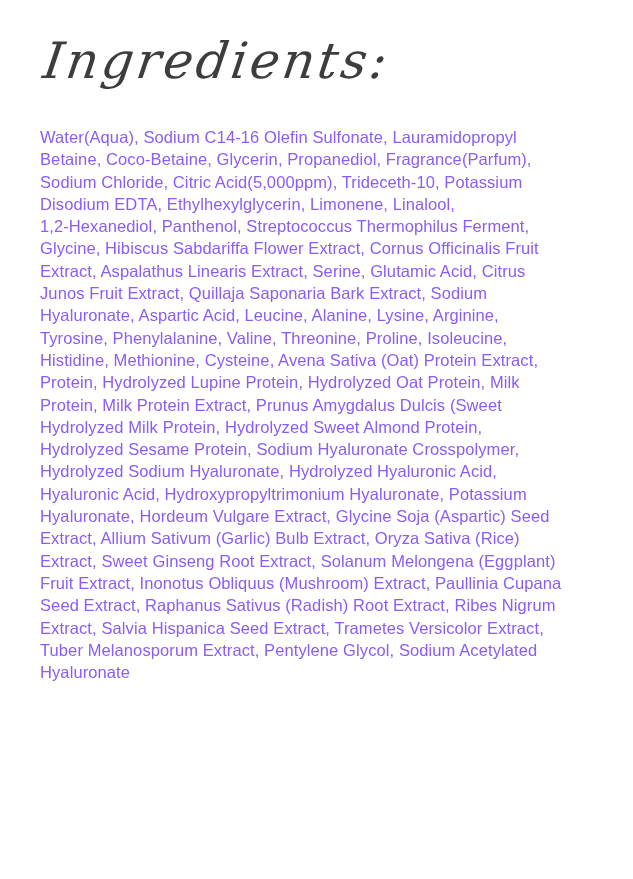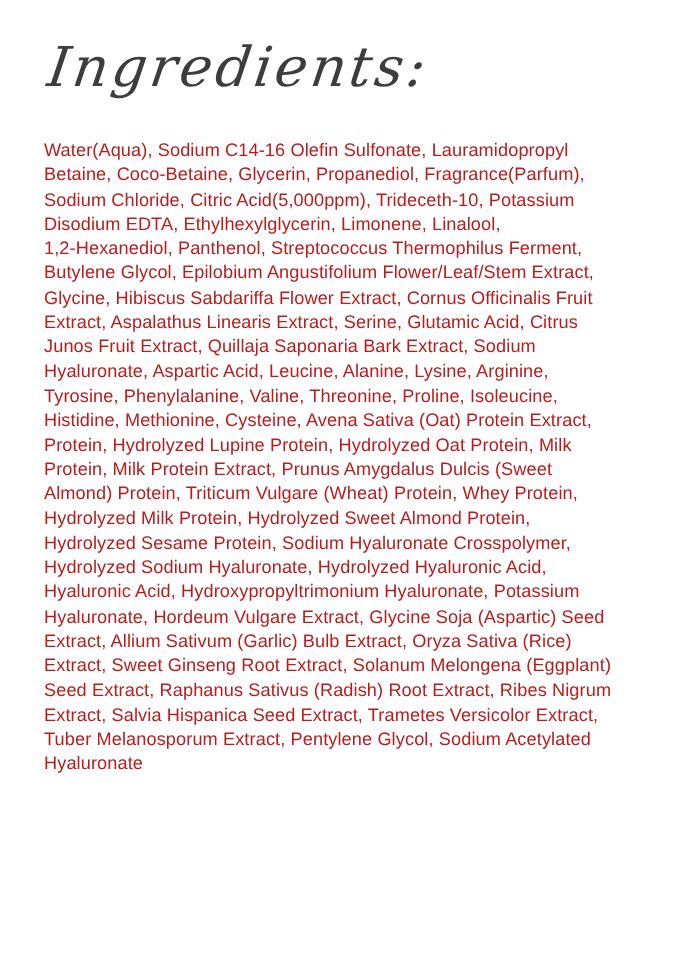--- a/index.html
+++ b/index.html
@@ -30,54 +30,53 @@
     transform-origin: left bottom;
     white-space: nowrap;
   }
   .ingredients-body {
     position: absolute;
     left: 40px;
     top: 126px;
     width: 560px;
     font-size: 16.5px;
     line-height: 22.3px;
-    color: #b91c1c;
+    color: #8b5cf6;
     letter-spacing: 0.1px;
   }
   .ing-line {
     white-space: nowrap;
     height: 22.3px;
   }
 </style>
 </head>
 <body>
 
 <div class="page">
   <div class="heading">Ingredients:</div>
   <div class="ingredients-body">
       <div class="ing-line">Water(Aqua), Sodium C14-16 Olefin Sulfonate, Lauramidopropyl</div>
       <div class="ing-line">Betaine, Coco-Betaine, Glycerin, Propanediol, Fragrance(Parfum),</div>
       <div class="ing-line">Sodium Chloride, Citric Acid(5,000ppm), Trideceth-10, Potassium</div>
       <div class="ing-line">Disodium EDTA, Ethylhexylglycerin, Limonene, Linalool,</div>
       <div class="ing-line">1,2-Hexanediol, Panthenol, Streptococcus Thermophilus Ferment,</div>
-      <div class="ing-line">Butylene Glycol, Epilobium Angustifolium Flower/Leaf/Stem Extract,</div>
       <div class="ing-line">Glycine, Hibiscus Sabdariffa Flower Extract, Cornus Officinalis Fruit</div>
       <div class="ing-line">Extract, Aspalathus Linearis Extract, Serine, Glutamic Acid, Citrus</div>
       <div class="ing-line">Junos Fruit Extract, Quillaja Saponaria Bark Extract, Sodium</div>
       <div class="ing-line">Hyaluronate, Aspartic Acid, Leucine, Alanine, Lysine, Arginine,</div>
       <div class="ing-line">Tyrosine, Phenylalanine, Valine, Threonine, Proline, Isoleucine,</div>
       <div class="ing-line">Histidine, Methionine, Cysteine, Avena Sativa (Oat) Protein Extract,</div>
       <div class="ing-line">Protein, Hydrolyzed Lupine Protein, Hydrolyzed Oat Protein, Milk</div>
       <div class="ing-line">Protein, Milk Protein Extract, Prunus Amygdalus Dulcis (Sweet</div>
-      <div class="ing-line">Almond) Protein, Triticum Vulgare (Wheat) Protein, Whey Protein,</div>
       <div class="ing-line">Hydrolyzed Milk Protein, Hydrolyzed Sweet Almond Protein,</div>
       <div class="ing-line">Hydrolyzed Sesame Protein, Sodium Hyaluronate Crosspolymer,</div>
       <div class="ing-line">Hydrolyzed Sodium Hyaluronate, Hydrolyzed Hyaluronic Acid,</div>
       <div class="ing-line">Hyaluronic Acid, Hydroxypropyltrimonium Hyaluronate, Potassium</div>
       <div class="ing-line">Hyaluronate, Hordeum Vulgare Extract, Glycine Soja (Aspartic) Seed</div>
       <div class="ing-line">Extract, Allium Sativum (Garlic) Bulb Extract, Oryza Sativa (Rice)</div>
       <div class="ing-line">Extract, Sweet Ginseng Root Extract, Solanum Melongena (Eggplant)</div>
+      <div class="ing-line">Fruit Extract, Inonotus Obliquus (Mushroom) Extract, Paullinia Cupana</div>
       <div class="ing-line">Seed Extract, Raphanus Sativus (Radish) Root Extract, Ribes Nigrum</div>
       <div class="ing-line">Extract, Salvia Hispanica Seed Extract, Trametes Versicolor Extract,</div>
       <div class="ing-line">Tuber Melanosporum Extract, Pentylene Glycol, Sodium Acetylated</div>
       <div class="ing-line">Hyaluronate</div>
     </div>
 </div>
 
 </body></html>

